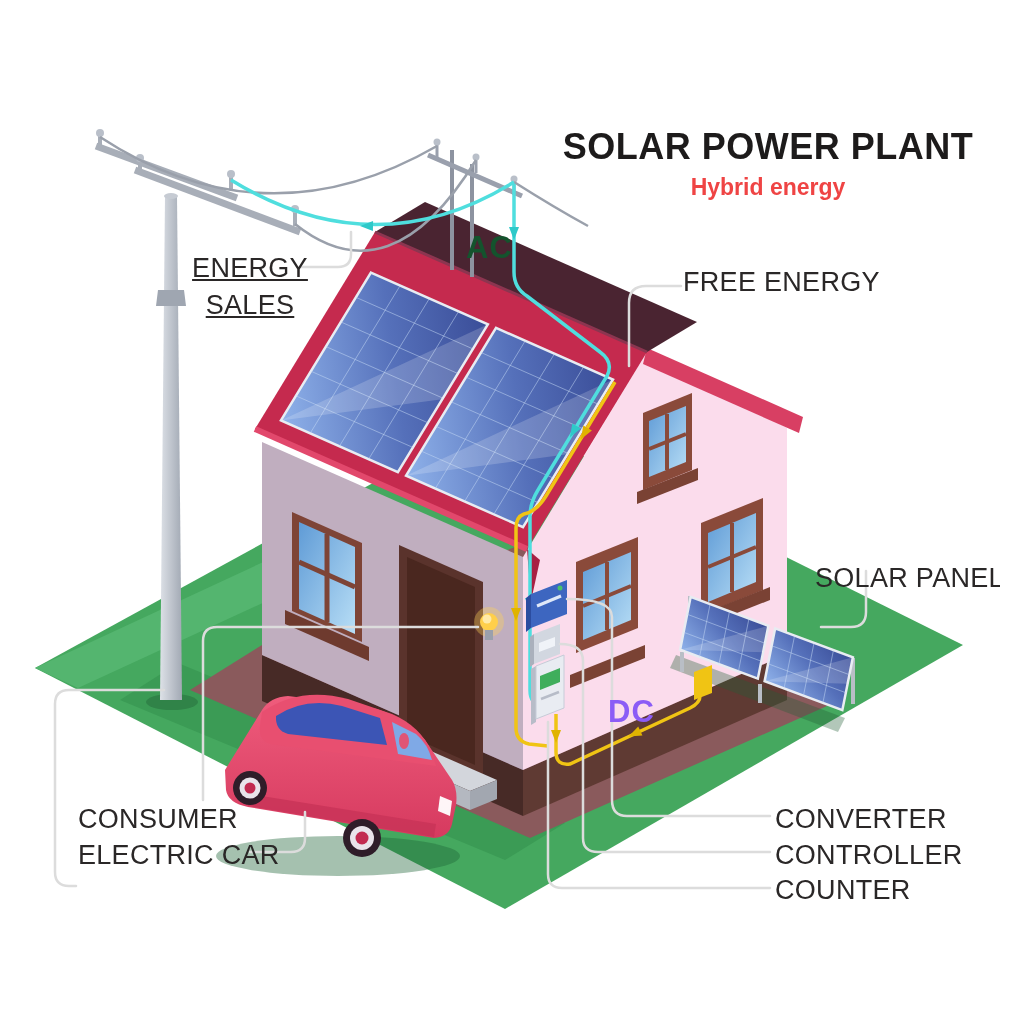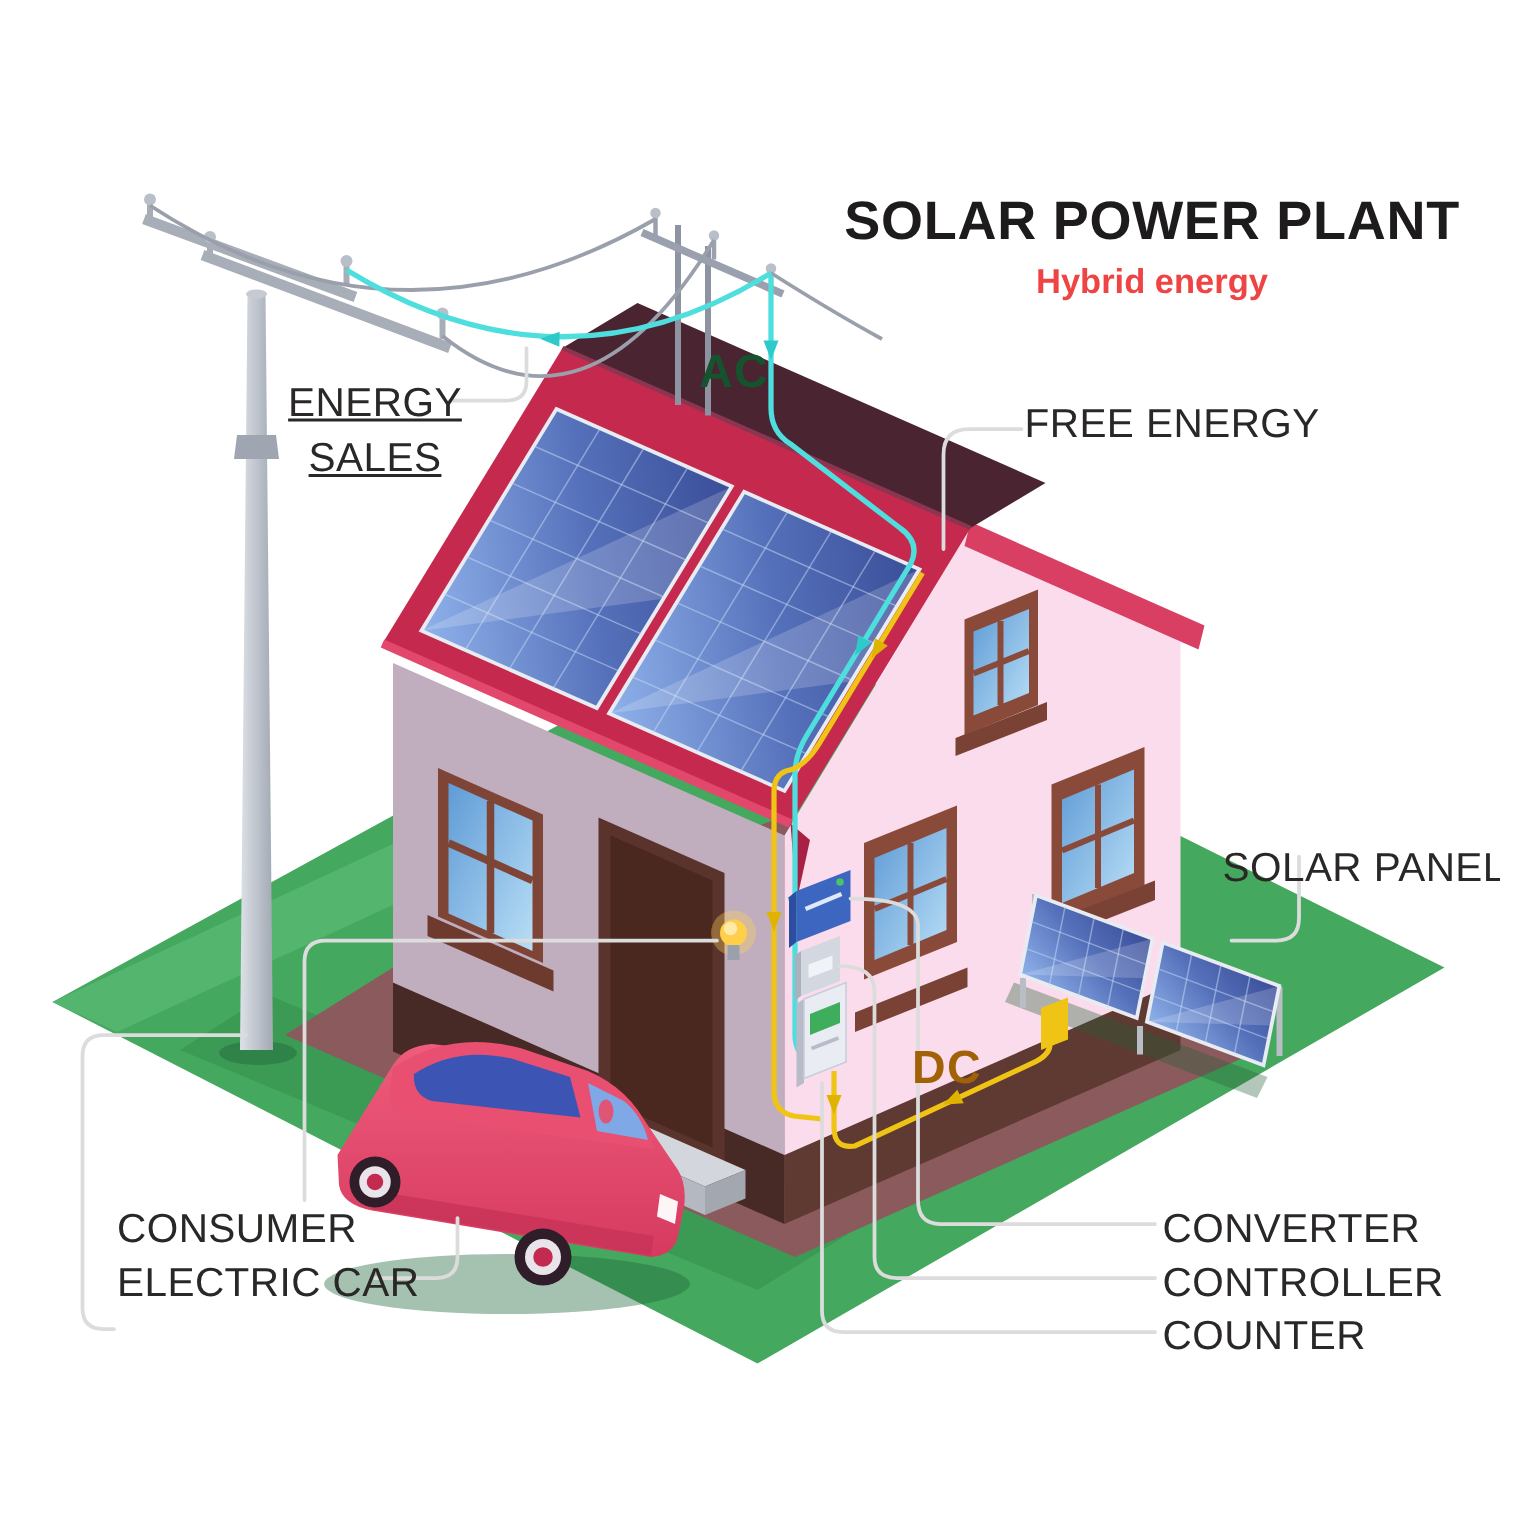--- a/index.html
+++ b/index.html
@@ -14,21 +14,21 @@
   .freeEnergy{left:683px;top:265px;}
   .solarPanel{left:815px;top:536px;margin-top:25px;}
   .consumer{left:78px;top:802px;}
   .electricCar{left:78px;top:838px;}
   .electricalNetwork{left:78px;top:873px;}
   .converter{left:775px;top:802px;}
   .controller{left:775px;top:838px;}
   .counter{left:775px;top:873px;}
   .wiretag{position:absolute;font-weight:700;font-size:31px;letter-spacing:1px;}
   .ac{left:466px;top:230px;color:#14532d;}
-  .dc{left:608px;top:694px;color:#a16207;}
+  .dc{left:608px;top:694px;color:#8b5cf6;}
 </style>
 </head>
 <body>
 
 <div id="stage">
 
 <svg id="scene" width="1024" height="1024" viewBox="0 0 1024 1024">
   <defs>
     <linearGradient id="glassGrad" x1="0" y1="0" x2="1" y2="1">
       <stop offset="0" stop-color="#5f9bd6"></stop>

